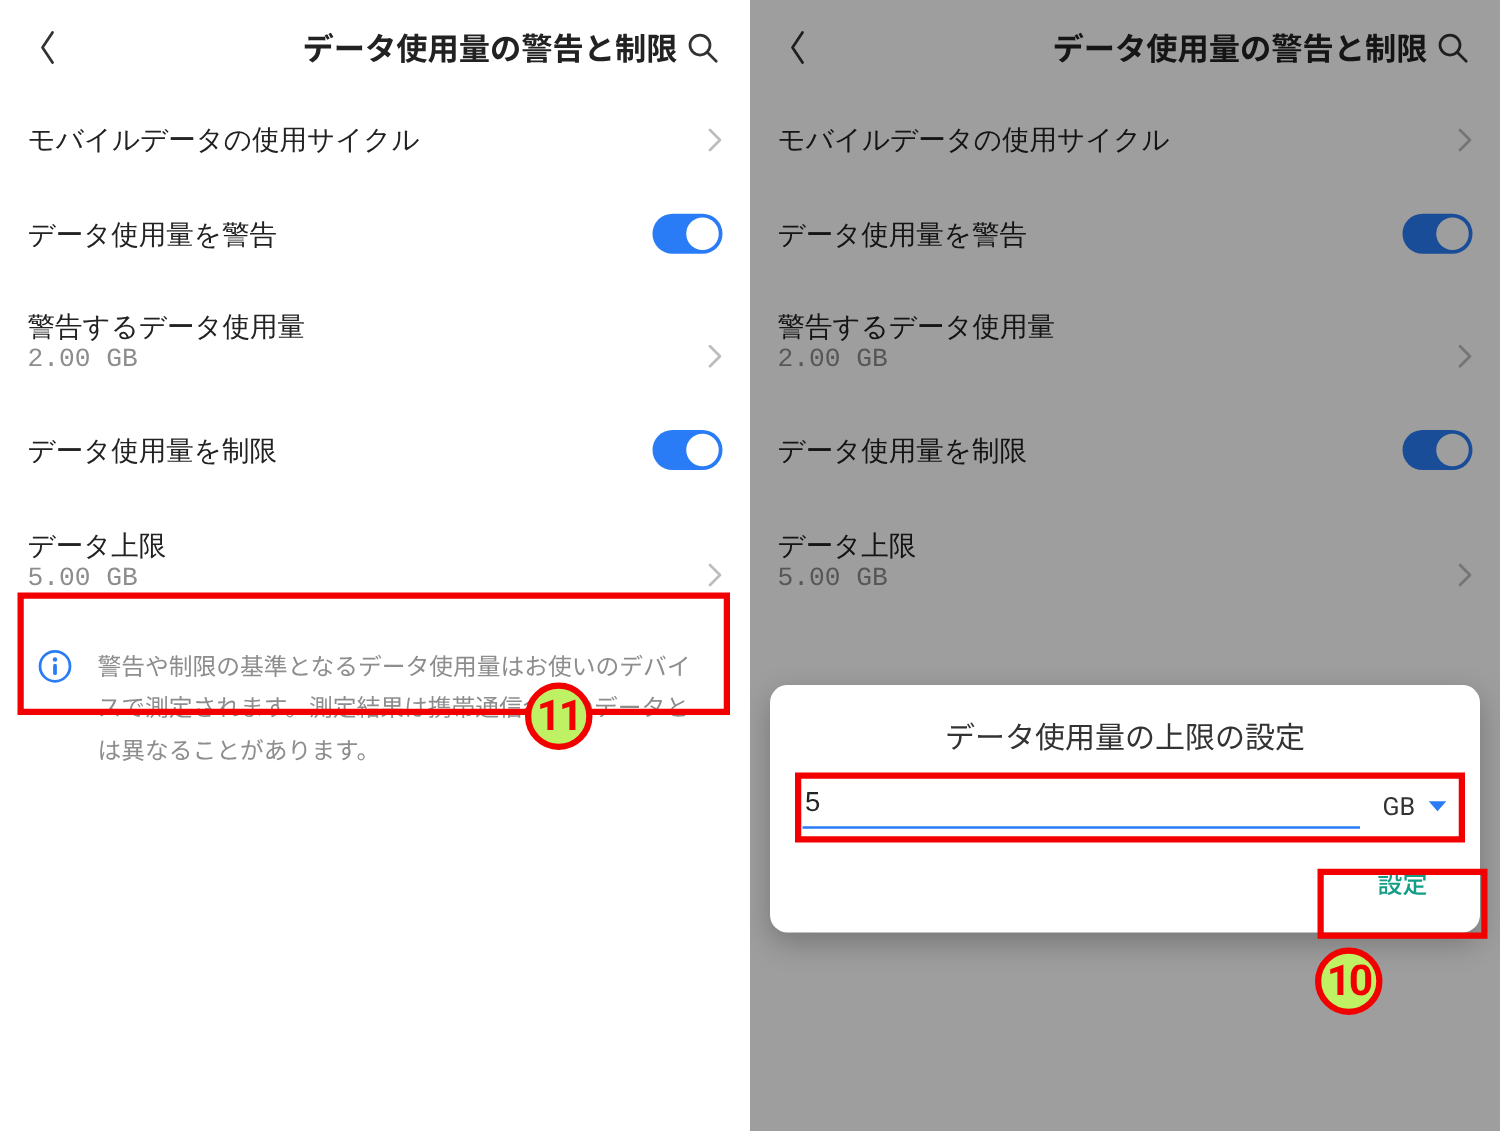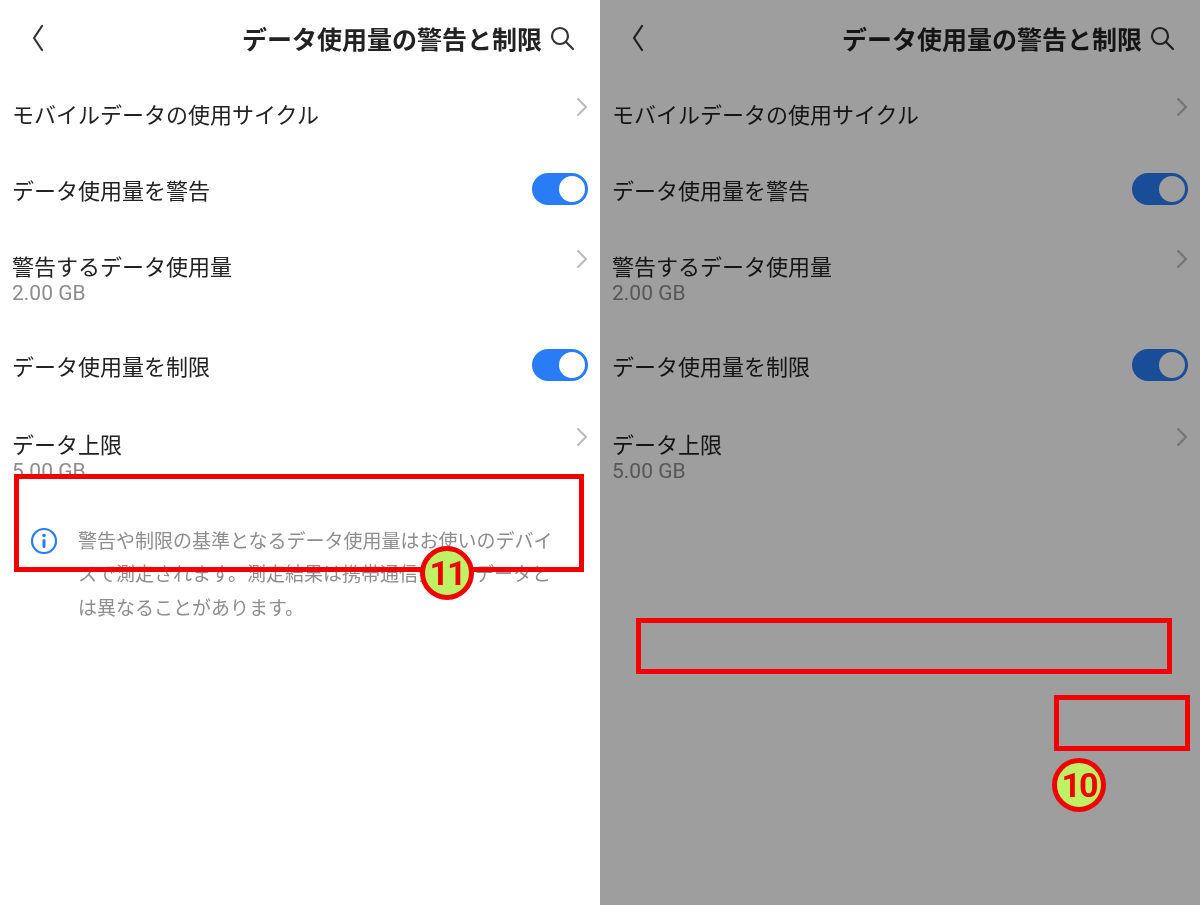--- a/index.html
+++ b/index.html
@@ -40,22 +40,23 @@
     }
     .search-btn {
       width: 40px;
       display: flex;
       justify-content: center;
       align-items: center;
     }
     .search-btn svg { width: 26px; height: 26px; }
     .row {
       display: flex;
-      align-items: flex-start;
-      padding: 22px 12px;
+      align-items: flex-end;
+      padding: 22px 22px;
+      font-family: Liberation Mono, monospace;
     }
     .row-main { flex: 1; }
     .row-title {
       font-size: 22px;
       color: #222;
     }
     .row-sub {
       font-size: 21px;
       color: #8d8d8d;
       margin-top: 0;
@@ -316,17 +317,32 @@
     </div>
     <div class="chevron">
       <svg viewBox="0 0 12 20">
           <path d="M2 2 L10 10 L2 18" stroke="#bdbdbd" stroke-width="2.2" fill="none" stroke-linecap="round" stroke-linejoin="round"></path>
         </svg>
     </div>
   </div>
 
   <div class="dim"></div>
 
+  <div class="dialog">
+    <div class="dialog-title">データ使用量の上限の設定</div>
+    <div class="dialog-body">
+      <input class="dialog-input" value="5" style="">
+      <div class="unit-select">
+        <span>GB</span>
+        <svg viewBox="0 0 16 10">
+            <path d="M1 1 L8 9 L15 1 Z" fill="#2a7cf6"></path>
+          </svg>
+      </div>
+    </div>
+    <div class="dialog-actions">
+      <div class="set-btn">設定</div>
+    </div>
+  </div>
 
   <div class="callout" style="left:36px;top:618px;width:536px;height:56px;"></div>
   <div class="callout" style="left:454px;top:695px;width:136px;height:56px;"></div>
   <div class="callout-badge" style="left:452px;top:758px;">10</div>
 </div>
 
 </body></html>

